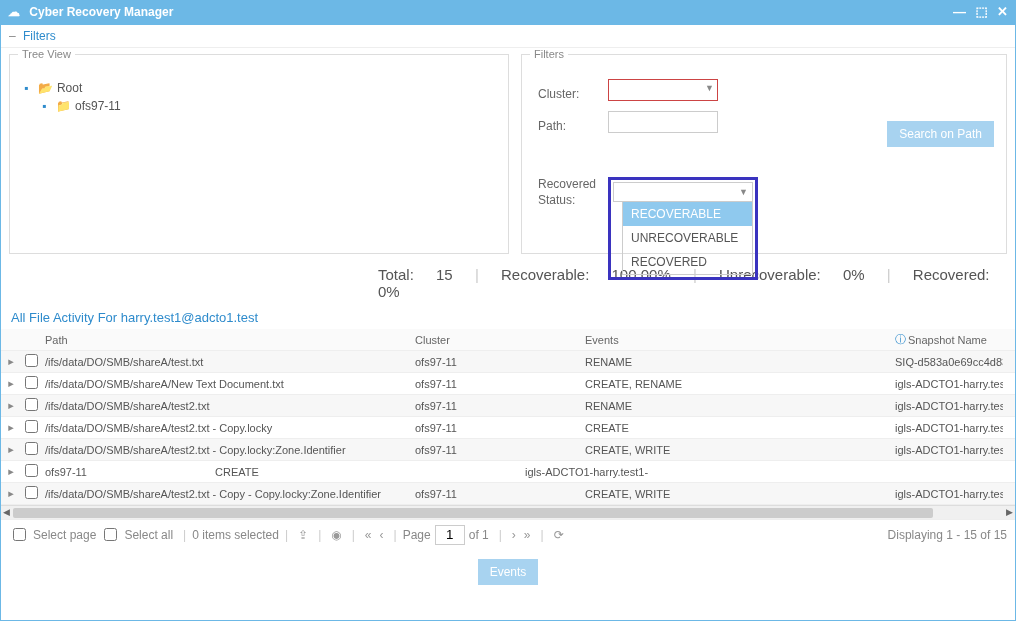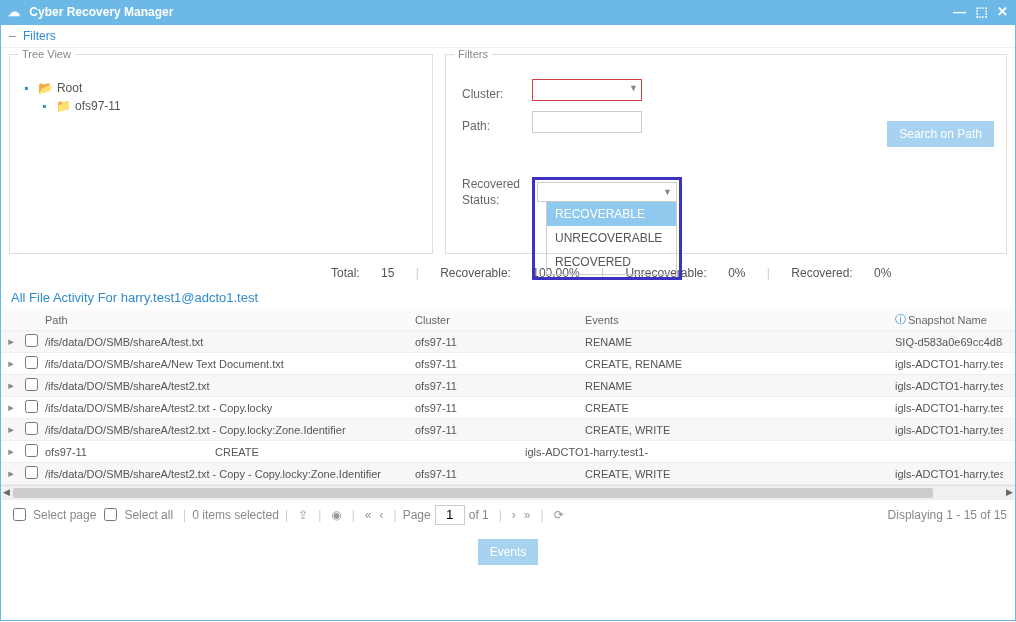--- a/index.html
+++ b/index.html
@@ -52,21 +52,21 @@
   }
   .fieldset .legend {
     position: absolute;
     top: -7px;
     left: 8px;
     background: #fff;
     padding: 0 4px;
     color: #888;
     font-size: 11px;
   }
-  .treeview { width: 424px; height: 200px; }
+  .treeview { width: 500px; height: 200px; }
   .filtersbox { flex: 1; height: 200px; position: relative; }
 
   .tree { padding: 18px 4px; font-size: 12px; }
   .tree-row { display: flex; align-items: center; height: 18px; }
   .tree-indent1 { margin-left: 18px; }
   .tree .exp { width: 12px; color: #2e8bcc; margin-right: 2px; font-weight: bold; cursor: pointer; }
   .tree .folder { color: #2e8bcc; margin-right: 4px; }
 
   .filters-form { padding: 16px 6px; }
   .filters-form .row { display: flex; align-items: flex-end; margin-bottom: 8px; height: 24px; }
@@ -97,21 +97,22 @@
   }
   .recov-input { height: 20px; border: 1px solid #ccc; position: relative; }
   .recov-input .dropdown-arrow { right: 4px; top: 4px; }
   .recov-list { border: 1px solid #ccc; border-top: none; margin-left: 9px; }
   .recov-item { padding: 5px 8px; cursor: pointer; }
   .recov-item.sel { background: #8fc9ee; color: #fff; }
 
   .statsbar {
     padding: 6px 0 4px 330px;
     color: #555;
-    font-size: 12px;
+    font-size: 15px;
+    margin-left: 47px;
   }
   .statsbar span { margin-right: 18px; }
 
   .grid-header-title {
     color: #2e8bcc;
     padding: 6px 10px 4px;
     font-size: 13px;
   }
 
   .grid {

